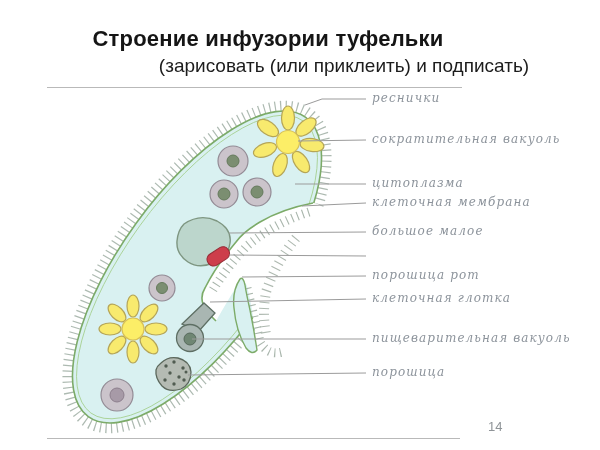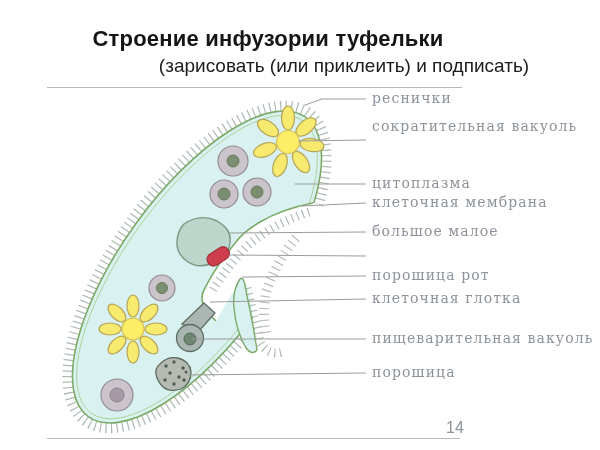--- a/index.html
+++ b/index.html
@@ -12,28 +12,28 @@
     font-size:22px;font-weight:bold;color:#151515;letter-spacing:.2px;
   }
   .subtitle{
     position:absolute;top:55px;left:0;width:600px;text-align:center;
     font-size:19px;font-weight:400;color:#1c1c1c;margin-left:44px;
   }
   .rule{position:absolute;height:1px;background:#b9b9b9;}
   .rule.top{left:47px;top:87px;width:415px;}
   .rule.bottom{left:47px;top:438px;width:413px;}
   .page-number{
-    position:absolute;left:440px;top:419px;width:30px;text-align:center;
-    font-size:16px;color:#8f9498;
+    position:absolute;left:488px;top:419px;width:30px;text-align:left;
+    font-size:13px;color:#8f9498;
   }
   svg.diagram{position:absolute;left:0;top:0;}
   .lbl{
     position:absolute;left:372px;white-space:nowrap;
-    font-family:"DejaVu Serif",serif;font-size:14px;line-height:15px;
-    letter-spacing:1.1px;color:#8c939b;font-weight:500;
+    font-family:"DejaVu Serif",serif;font-size:12px;line-height:15px;
+    letter-spacing:1.1px;color:#8c939b;font-weight:500;font-style:italic;
   }
 </style>
 </head>
 <body>
 
 <div class="slide">
 
   <div class="title">Строение инфузории туфельки</div>
   <div class="subtitle">(зарисовать (или приклеить) и подписать)</div>
   <div class="rule top"></div>
@@ -131,21 +131,21 @@
       <path d="M229,233 L366,232"></path>
       <path d="M229,255 L366,256"></path>
       <path d="M242,277 L366,276"></path>
       <path d="M210,302 L366,299"></path>
       <path d="M192,339 L366,339"></path>
       <path d="M188,375 L366,373"></path>
     </g>
   </svg>
 
   <div class="lbl" style="top:91px">реснички</div>
-  <div class="lbl" style="top:119px">сократительная вакуоль</div>
+  <div class="lbl" style="top:132px">сократительная вакуоль</div>
   <div class="lbl" style="top:176px">цитоплазма</div>
   <div class="lbl" style="top:195px">клеточная мембрана</div>
   <div class="lbl" style="top:224px">большое малое</div>
   <div class="lbl" style="top:268px">порошица рот</div>
   <div class="lbl" style="top:291px">клеточная глотка</div>
   <div class="lbl" style="top:331px">пищеварительная вакуоль</div>
   <div class="lbl" style="top:365px">порошица</div>
 
 </div>
 

